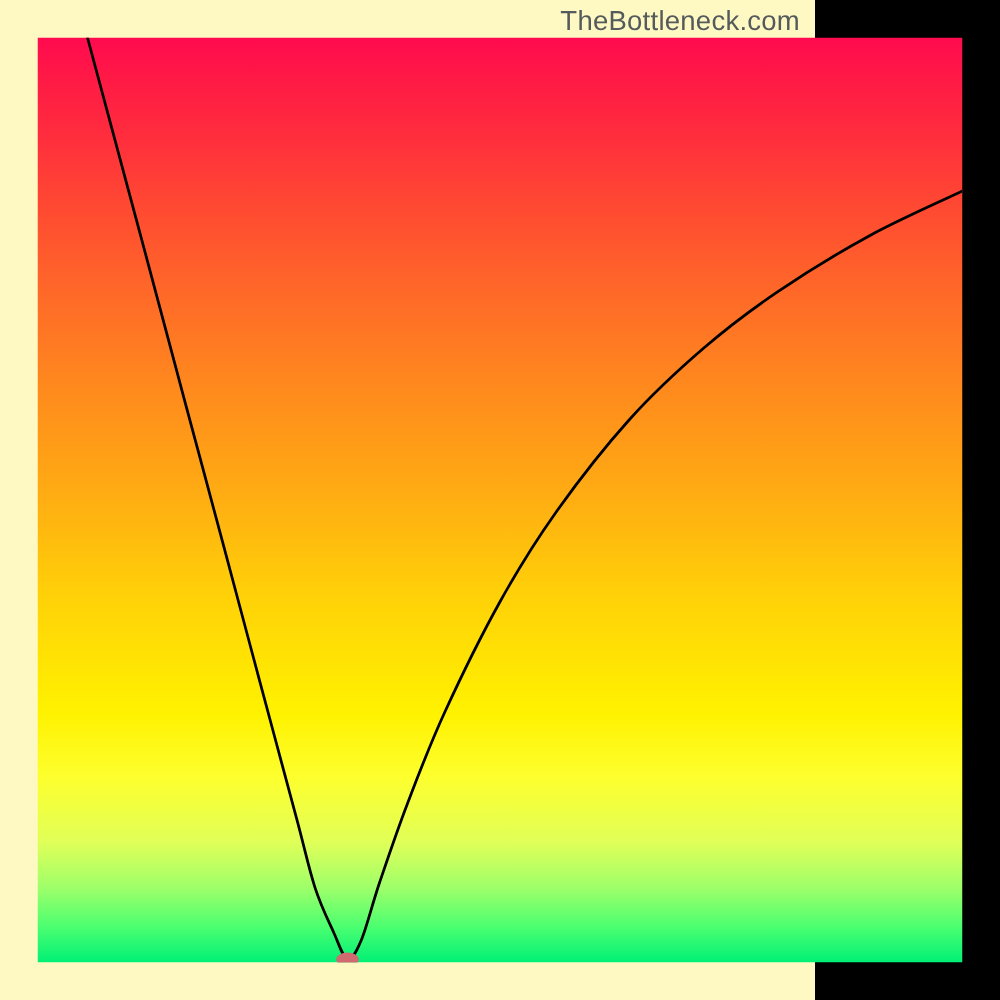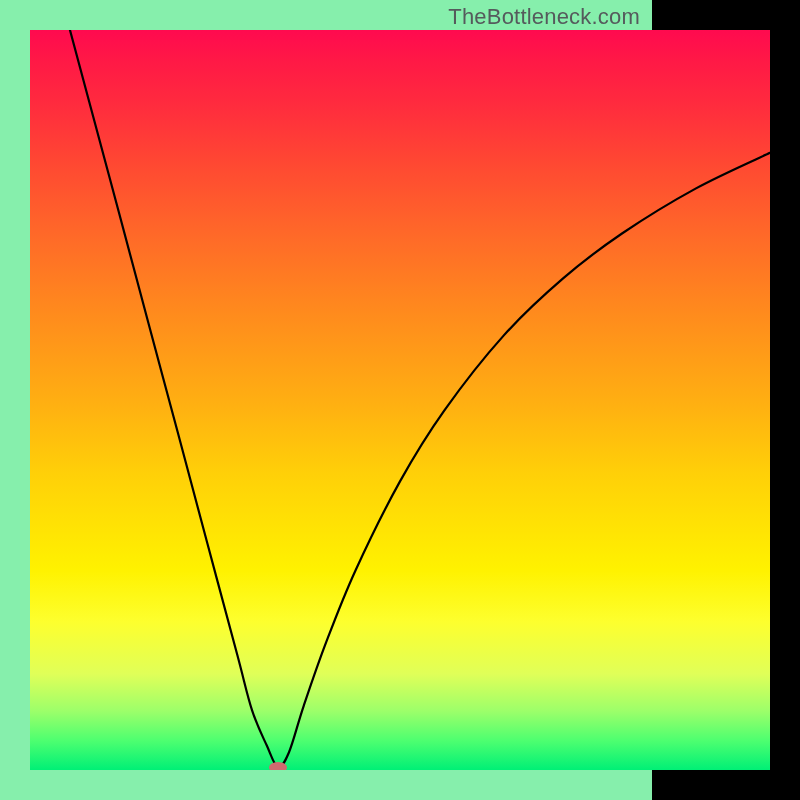--- a/index.html
+++ b/index.html
@@ -8,21 +8,21 @@
     width: 800px;
     height: 800px;
     overflow: hidden;
     background: #000;
     font-family: Arial, Helvetica, sans-serif;
   }
   .frame {
     position: relative;
     width: 652px;
     height: 800px;
-    background: #86efac;
+    background: #fef9c3;
   }
   .plot-area {
     position: absolute;
     left: 30px;
     top: 30px;
     width: 740px;
     height: 740px;
     overflow: hidden;
   }
   .gradient-bg {

